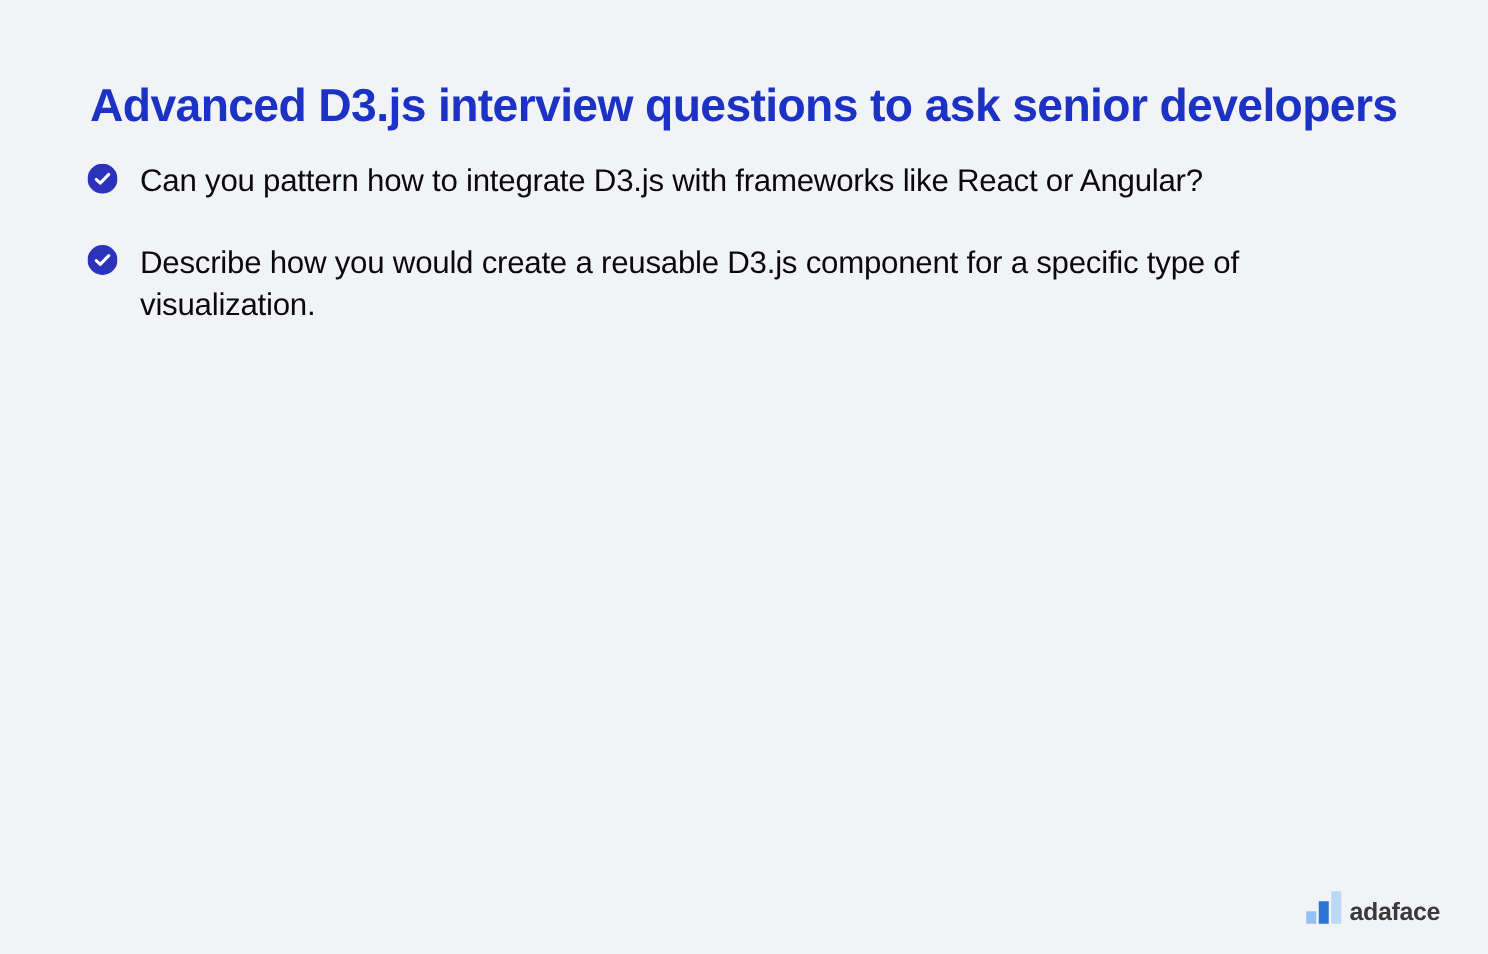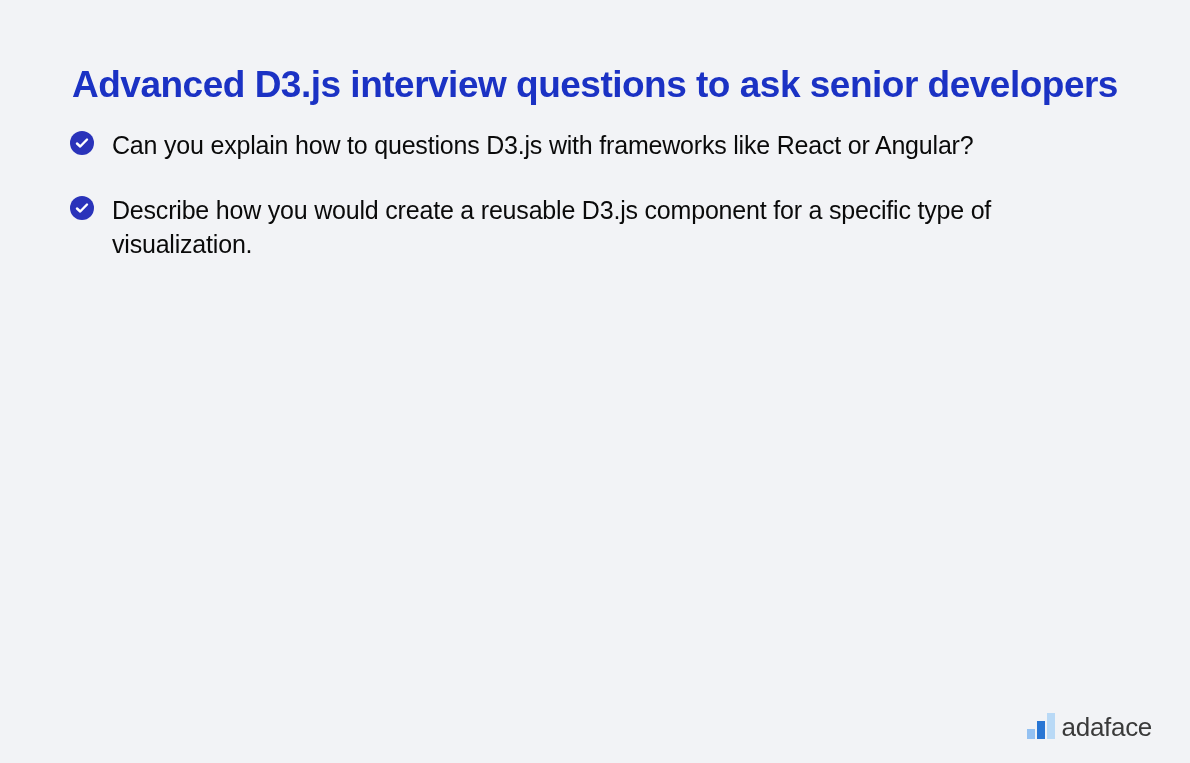--- a/index.html
+++ b/index.html
@@ -69,42 +69,42 @@
     .bar2 {
       height: 18px;
       background: #2976d4;
     }
     .bar3 {
       height: 26px;
       background: #b9d9f6;
     }
     .logo-text {
       color: #3a3a3a;
-      font-size: 26px;
-      font-weight: 400;
+      font-size: 20px;
+      font-weight: 700;
       letter-spacing: -0.3px;
       line-height: 1;
       margin-bottom: -1px;
       margin-top: 25px;
     }
   </style>
 </head>
 <body>
 
 <h1 class="title">Advanced D3.js interview questions to ask senior developers</h1>
 
 <ul class="question-list">
   <li class="question-item">
     <span class="check-icon">
       <svg viewBox="0 0 24 24" width="24" height="24">
         <circle cx="12" cy="12" r="12" fill="#2a33ba"></circle>
         <path d="M7 12.5 L10.2 15.5 L17 8.5" stroke="white" stroke-width="2.4" fill="none" stroke-linecap="round" stroke-linejoin="round"></path>
       </svg>
     </span>
-    <span class="question-text">Can you explain how to questions D3.js with frameworks like React or Angular?</span>
+    <span class="question-text">Can you pattern how to integrate D3.js with frameworks like React or Angular?</span>
   </li>
   <li class="question-item">
     <span class="check-icon">
       <svg viewBox="0 0 24 24" width="24" height="24">
         <circle cx="12" cy="12" r="12" fill="#2a33ba"></circle>
         <path d="M7 12.5 L10.2 15.5 L17 8.5" stroke="white" stroke-width="2.4" fill="none" stroke-linecap="round" stroke-linejoin="round"></path>
       </svg>
     </span>
     <span class="question-text">Describe how you would create a reusable D3.js component for a specific type of visualization.</span>
   </li>

